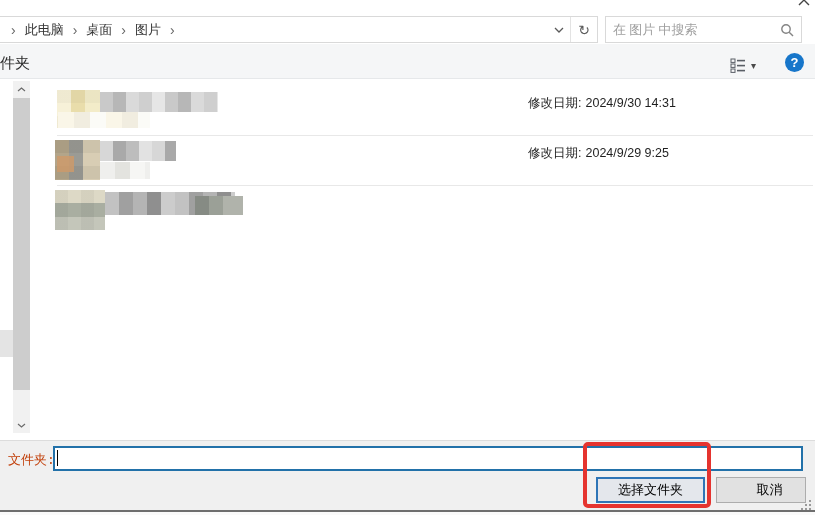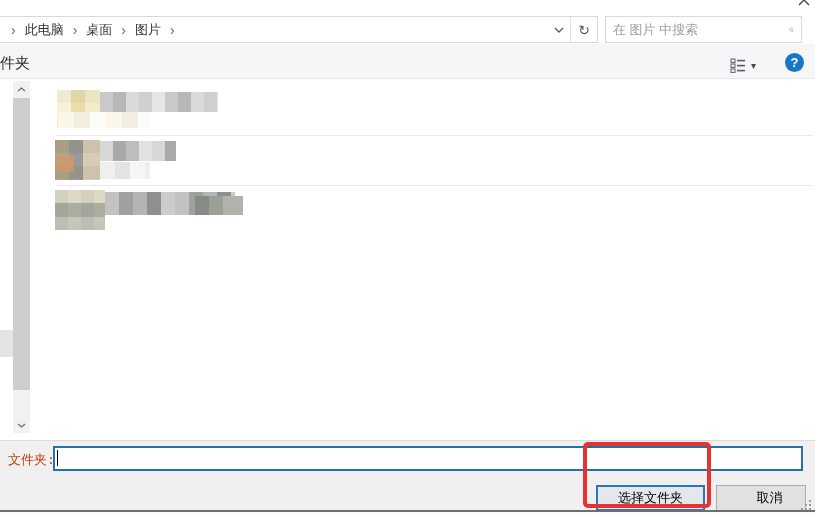--- a/index.html
+++ b/index.html
@@ -16,21 +16,21 @@
   .crumb-sep { color:#666; font-size:14px; padding:0 9px; line-height:1; }
   .crumb { cursor:default; }
   .addr-right { margin-left:auto; display:flex; align-items:center; height:100%; }
   .addr-drop { width:22px; height:100%; display:flex; align-items:center; justify-content:center; }
   .addr-sep { width:1px; height:25px; background:#e3e3e3; }
   .addr-refresh { width:26px; height:100%; display:flex; align-items:center; justify-content:center;
     color:#5a5a5a; font-size:14px; }
   .search-box { left:605px; top:16px; width:197px; height:27px; background:#fff;
     border:1px solid #d9d9d9; display:flex; align-items:center; padding:0 7px; }
   .search-box input { flex:1; border:none; outline:none; font-size:13px; color:#333;
-    font-family:Liberation Sans, sans-serif; background:transparent; }
+    font-family:Liberation Serif, serif; background:transparent; }
   .search-box input::placeholder { color:#9e9e9e; opacity:1; }
 
   
   .toolbar { left:0; top:44px; width:815px; height:35px; background:#f5f6f7;
     border-bottom:1px solid #e6e8ea; }
   .nf-partial { left:0; top:54px; font-size:15px; color:#2b2b2b; }
   .view-btn { left:723px; top:53px; width:40px; height:24px; display:flex; align-items:center;
     justify-content:center; gap:5px; }
   .view-caret { color:#4a4a4a; font-size:10px; }
   .help-btn { left:785px; top:53px; width:19px; height:19px; border-radius:50%;
@@ -78,21 +78,21 @@
   
   .footer { left:0; top:440px; width:815px; height:70px; background:#f0f0f0;
     border-top:1px solid #dcdcdc; }
   .folder-label { left:8px; top:451px; font-size:13px; color:#c2410c;font-family:Liberation Mono, monospace; }
   .folder-input { left:53px; top:446px; width:750px; height:25px; background:#fff;
     border:2px solid #2271a9; font-size:13px; color:#000; padding:0 4px;
     font-family:inherit; outline:none; }
   .caret { left:57px; top:450px; width:1px; height:16px; background:#000; }
   .btn { position:absolute; top:477px; height:26px; font-size:13px; color:#000;
     display:flex; align-items:center; justify-content:center; cursor:default;
-    font-family:inherit;margin-top:8px; }
+    font-family:inherit; }
   .btn-select { left:596px; width:109px; background:#e4e7ec; border:2px solid #2e75b6; }
   .btn-cancel { left:716px; width:90px; background:#e1e1e1; border:1px solid #adadad;padding-left:17px; }
   .red-annot { left:583px; top:442px; width:128px; height:66px; border:4px solid #e5342f;
     border-radius:5px; pointer-events:none; z-index:30; }
   .grip { left:800px; top:497px; }
   .bottom-border { left:0; top:510px; width:815px; height:2px; background:#6e6e6e; }
   .below-border { left:0; top:512px; width:815px; height:3px; background:#fafafa; }
 </style>
 </head>
 <body>
@@ -166,26 +166,32 @@
       <svg width="9" height="5" viewBox="0 0 9 5">
         <path d="M1 1 L4.5 4 L8 1" stroke="#6a6a6a" stroke-width="1.2" fill="none"></path>
       </svg>
     </div>
   </div>
   <div class="abs nav-stub"></div>
 
   <div class="mz mz-folder1"></div>
   <div class="mz mz-name1"></div>
   <div class="mz mz-sub1"></div>
+  <div class="date-text" style="top:95px">
+    <span>修改日期:</span><span class="val">2024/9/30 14:31</span>
+  </div>
   <div class="row-sep" style="top:135px"></div>
 
   <div class="mz mz-folder2"></div>
   <div class="mz mz-orange2"></div>
   <div class="mz mz-name2"></div>
   <div class="mz mz-sub2"></div>
+  <div class="date-text" style="top:145px">
+    <span>修改日期:</span><span class="val">2024/9/29 9:25</span>
+  </div>
   <div class="row-sep" style="top:185px"></div>
 
   <div class="mz mz-folder3"></div>
   <div class="mz mz-name3"></div>
   <div class="mz mz-dark3"></div>
 
   <div class="abs footer"></div>
   <div class="abs folder-label">文件夹:</div>
   <input class="abs folder-input" type="text" value="" style="">
   <div class="abs caret"></div>

